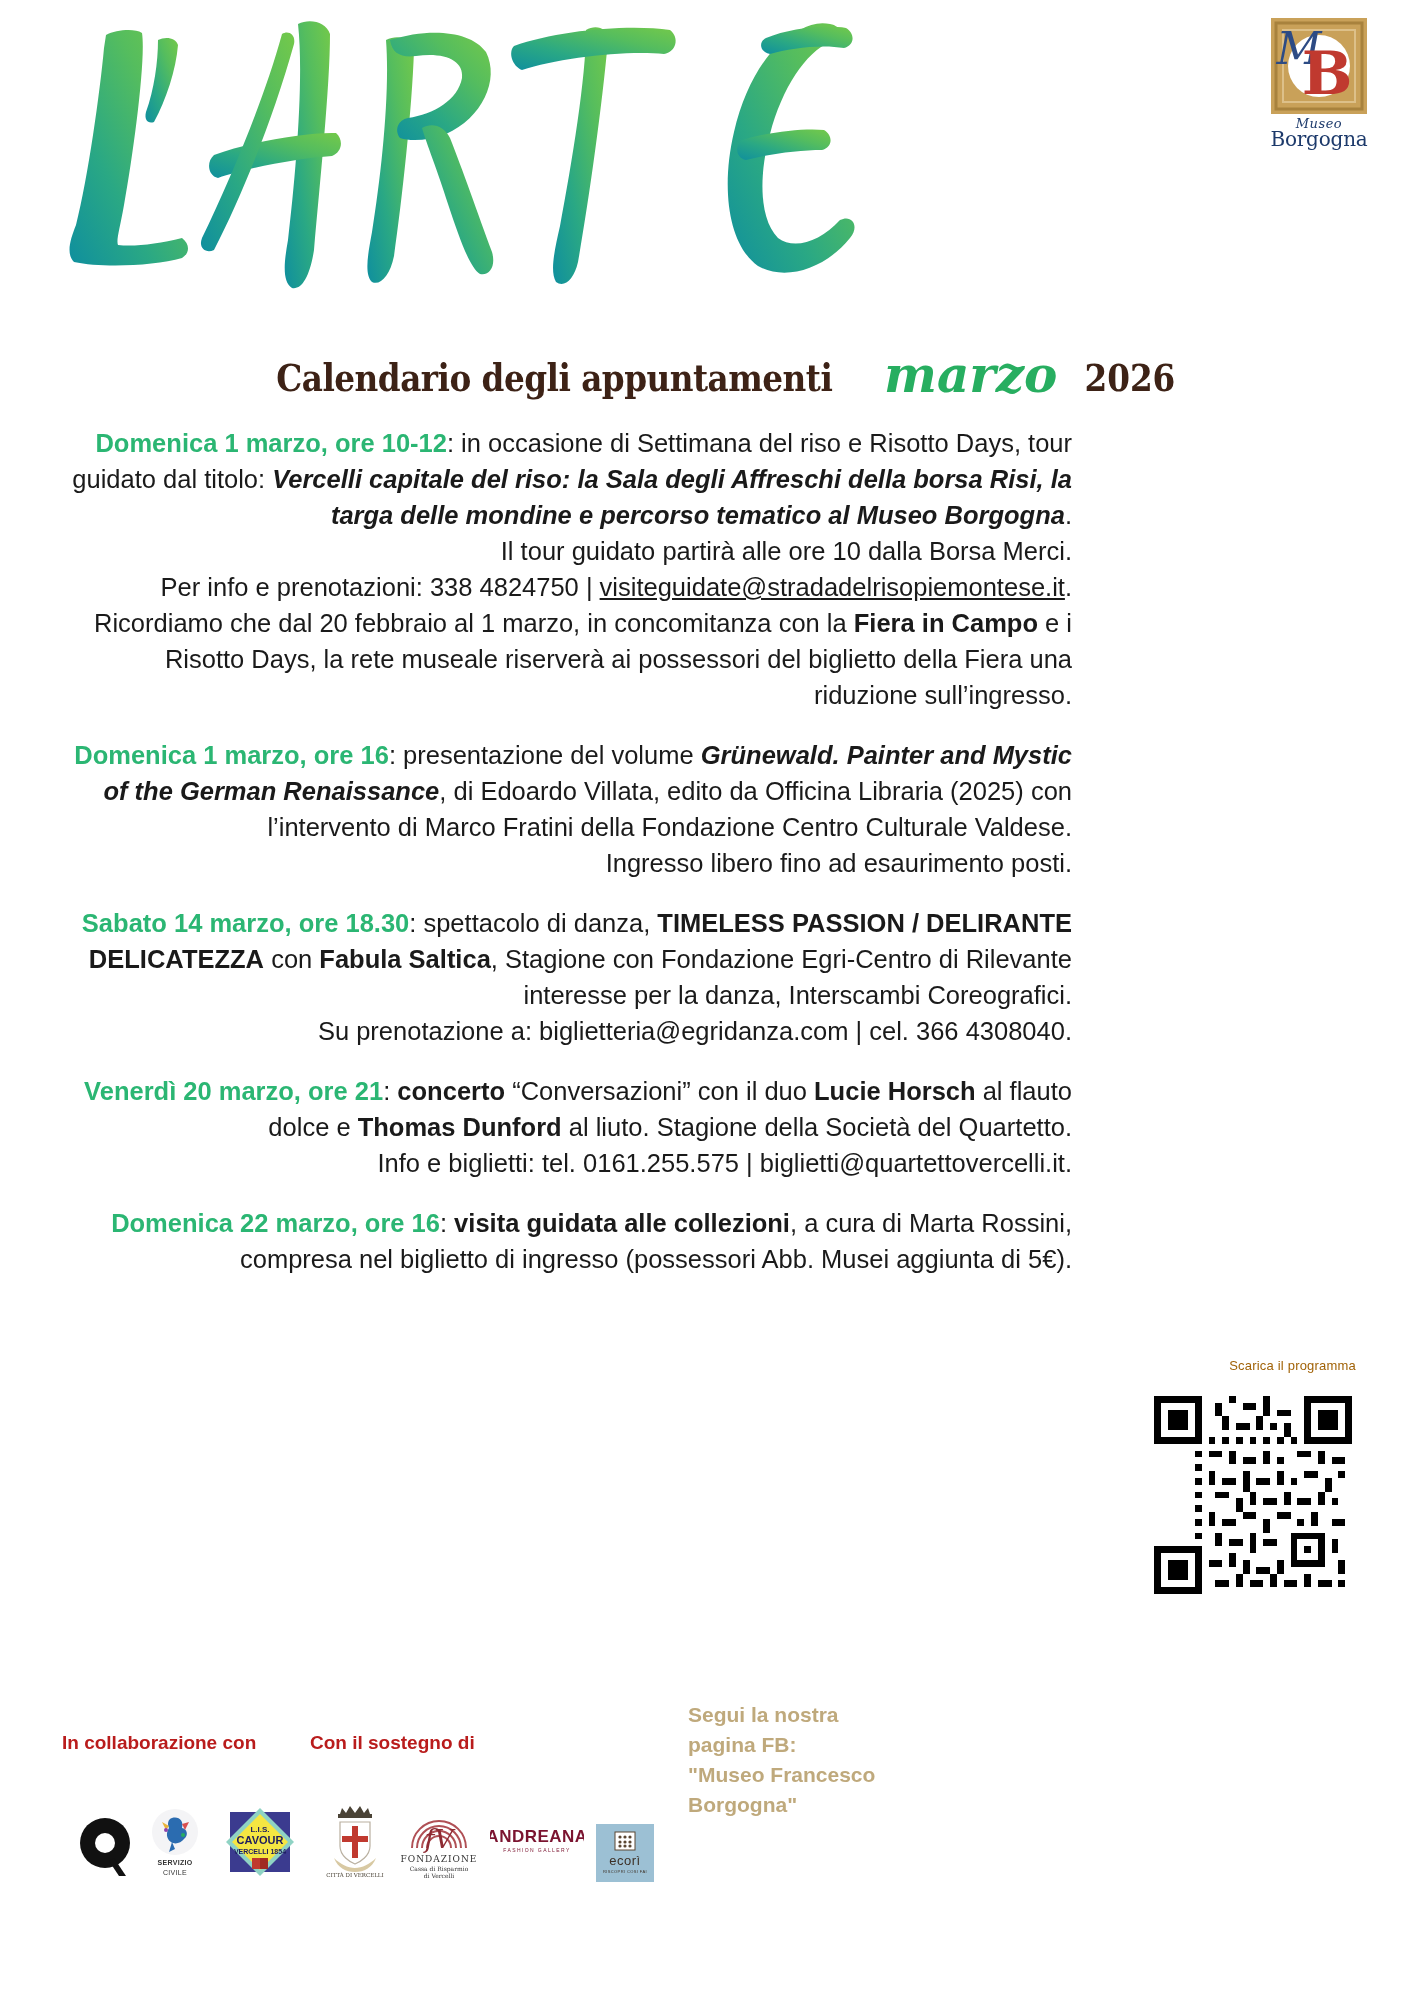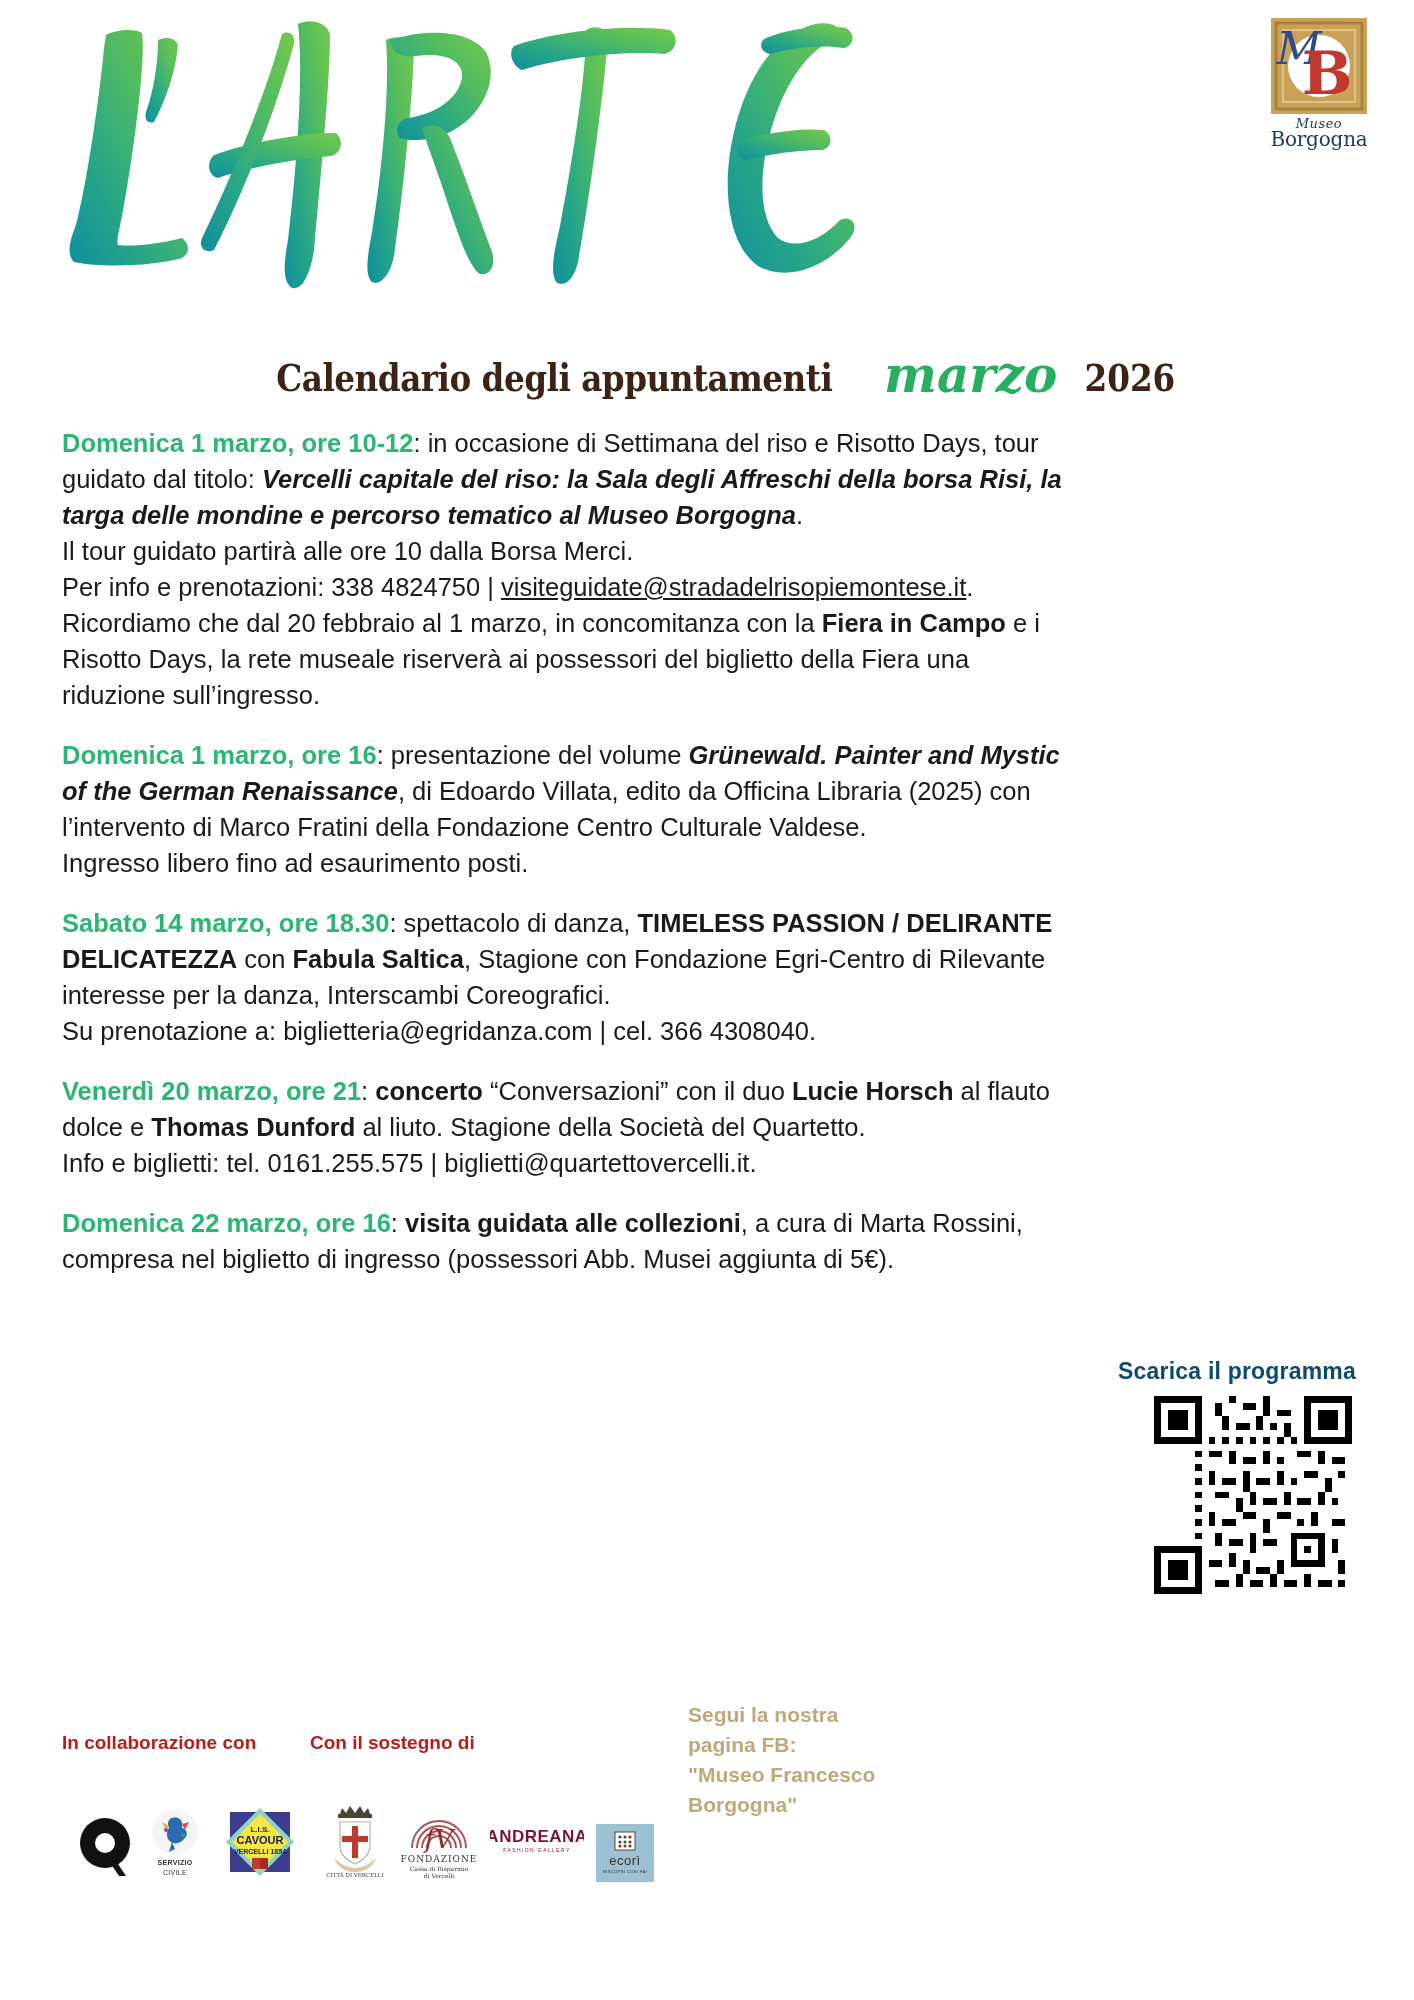--- a/index.html
+++ b/index.html
@@ -103,37 +103,37 @@
   .events {
     position: absolute;
     left: 62px; top: 425px;
     width: 1010px;
   }
   .event { margin-bottom: 24px; }
   .event p {
     font-size: 25.5px;
     line-height: 36px;
     color: #1a1a1a;
-    text-align: left;
+    text-align: right;
   }
   .ev-date {
     color: #2bb673;
     font-weight: bold;
   }
   .bi { font-weight: bold; font-style: italic; }
   .b  { font-weight: bold; }
   .u  { text-decoration: underline; }
 
   
   .scarica-label {
     position: absolute;
     right: 58px; top: 1358px;
-    font-size: 23px;
-    font-weight: bold;
-    color: #0c4a6e;
+    font-size: 13px;
+    font-weight: normal;
+    color: #a16207;
     letter-spacing: 0.2px;
   }
   .qr {
     position: absolute;
     right: 62px; top: 1396px;
     width: 198px; height: 198px;
   }
 
   
   .footer { position: absolute; left: 0; top: 1700px; width: 1414px; height: 300px; }

